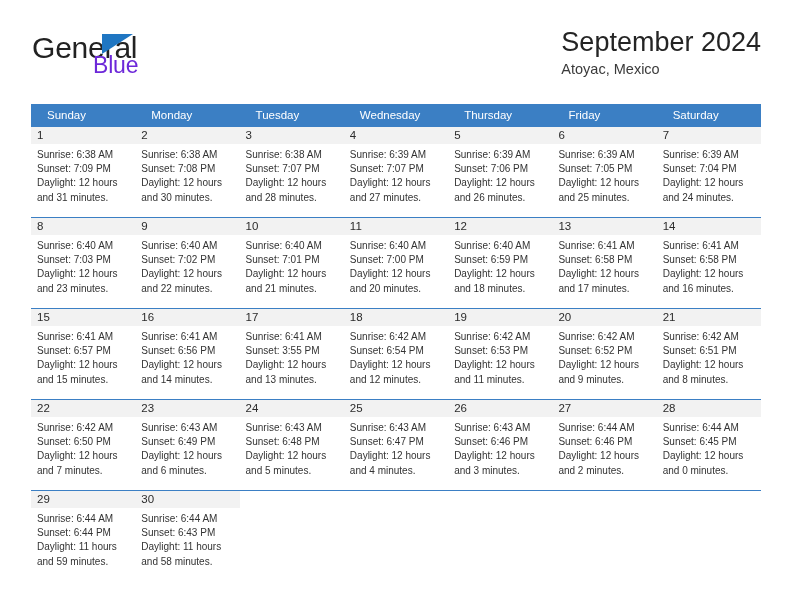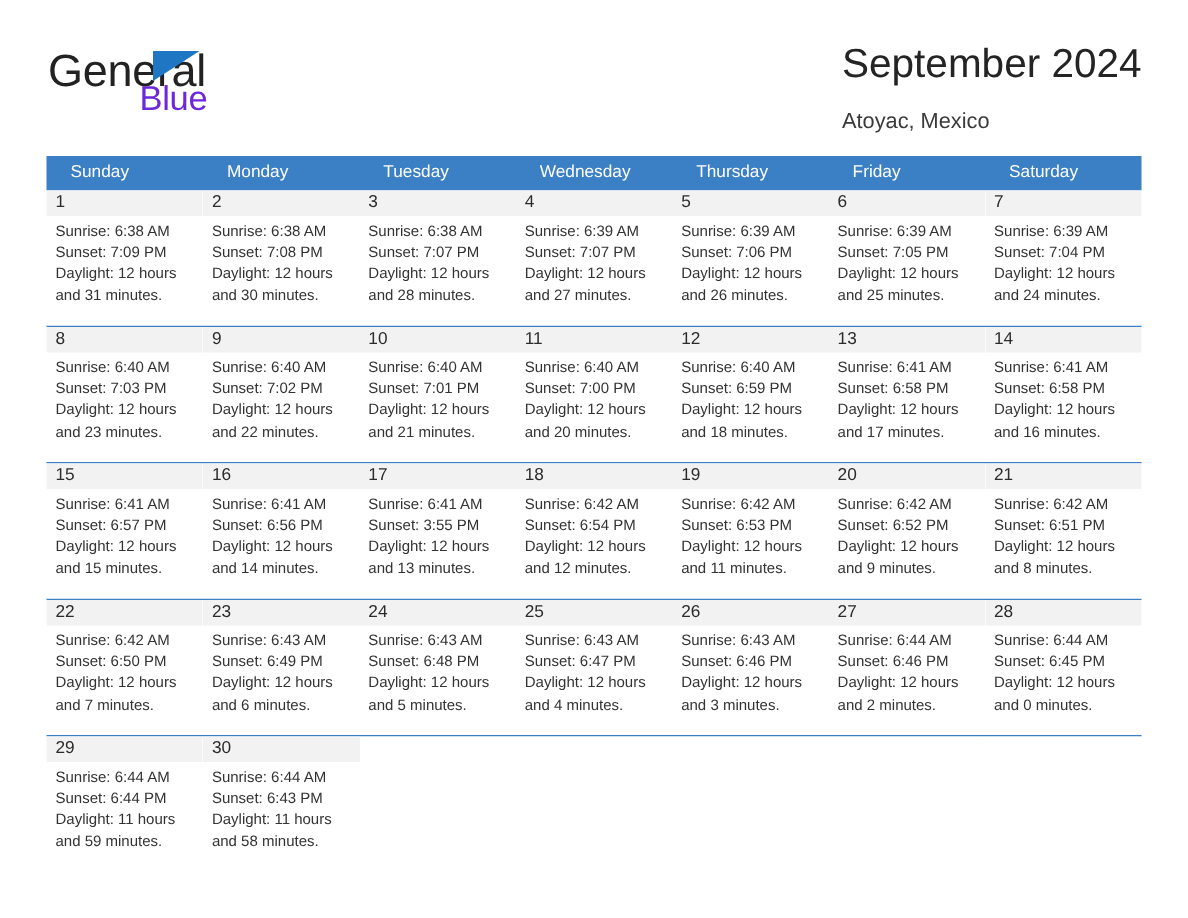--- a/index.html
+++ b/index.html
@@ -55,21 +55,21 @@
     position: absolute;
     right: 0; top: 0;
   }
   .month-title {
     font-size: 27px;
     color: #242424;
     line-height: 1.1;
     white-space: nowrap;
   }
   .location {
-    margin-top: 16px;
+    margin-top: 4px;
     font-size: 14.5px;
     color: #3a3a3a;
     line-height: 1.1;
     white-space: nowrap;
   }
 
   
   .calendar {
     position: absolute;
     left: 31px; top: 104px;

